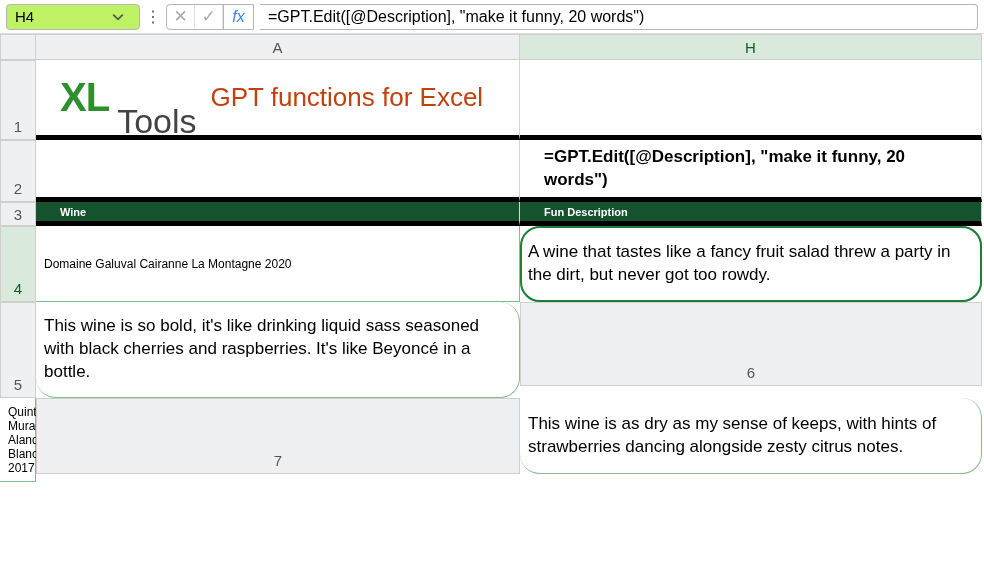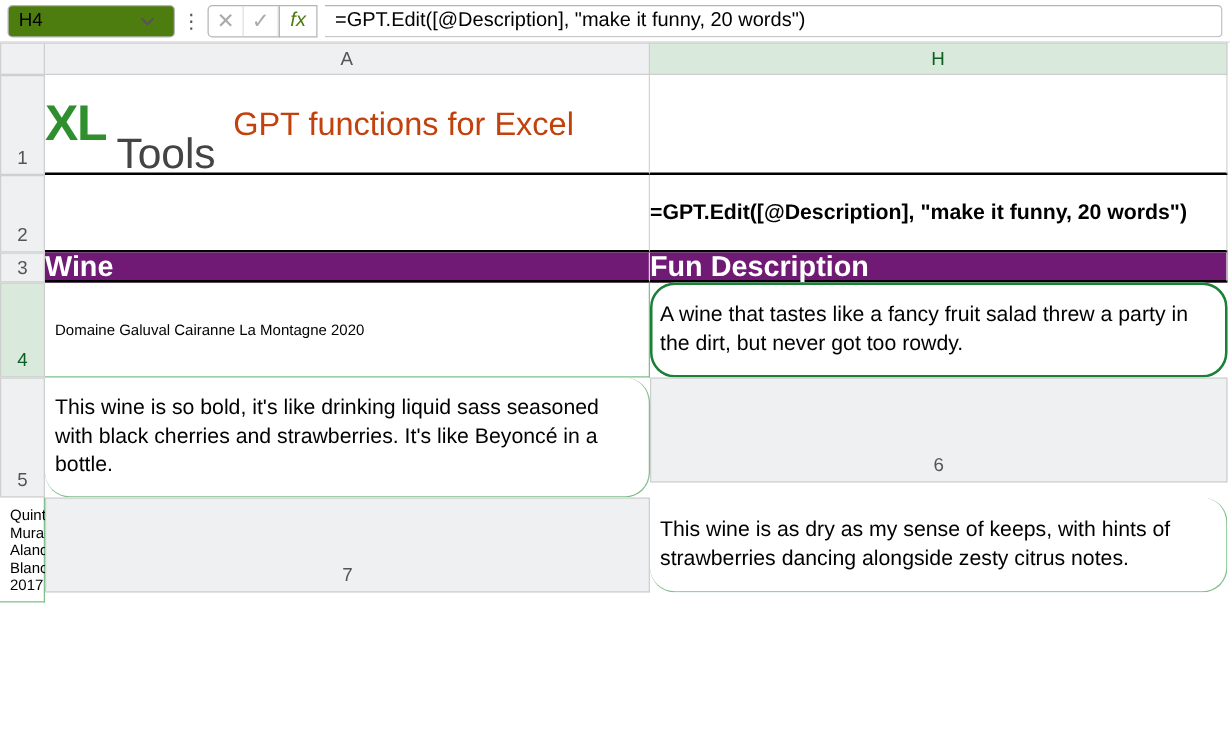--- a/index.html
+++ b/index.html
@@ -1,45 +1,45 @@
 <!DOCTYPE html>
 <html><head>
 <meta charset="utf-8">
 <style>
   * { box-sizing: border-box; }
   html, body { margin:0; padding:0; font-family: "Segoe UI", Arial, sans-serif; font-size:16px; background:#fff; color:#000; }
   .app { width:984px; height:584px; overflow:hidden; position:relative; }
 
   
   .fbar { height:34px; display:flex; align-items:center; padding:4px 6px; gap:6px; border-bottom:1px solid #ddd; }
-  .namebox { position:relative; display:flex; align-items:center; background:#4d7c0f; border:1px solid #b5b5b5; border-radius:4px; height:26px; width:134px; }
+  .namebox { position:relative; display:flex; align-items:center; background:#bef264; border:1px solid #b5b5b5; border-radius:4px; height:26px; width:134px; }
   .namebox input { border:none; outline:none; font-size:15px; padding:0 8px; width:100px; background:transparent; }
   .namebox .dd { width:22px; display:flex; align-items:center; justify-content:center; color:#555; }
   .vdots { width:14px; display:flex; align-items:center; justify-content:center; color:#555; font-size:16px; }
   .fx-controls { display:flex; align-items:center; gap:0; border:1px solid #b5b5b5; border-radius:4px 0 0 4px; height:26px; }
   .fx-btn { width:28px; height:24px; display:flex; align-items:center; justify-content:center; color:#aaa; font-size:17px; border-right:1px solid #e0e0e0; }
-  .fx-lbl { width:30px; display:flex; align-items:center; justify-content:center; font-style:italic; font-size:16px; color:#4d7c0f; border-left:1px solid #b5b5b5; height:26px; }
+  .fx-lbl { width:30px; display:flex; align-items:center; justify-content:center; font-style:italic; font-size:16px; color:#3b82f6; border-left:1px solid #b5b5b5; height:26px; }
   .formula-input { flex:1; height:26px; border:1px solid #b5b5b5; border-left:none; border-radius:0 4px 4px 0; padding:0 8px; font-size:16px; outline:none; }
 
   
   .grid { display:grid; grid-template-columns:36px 484px 462px; }
   .colhdr, .rowhdr, .corner { background:#eef0f2; border:1px solid #cfcfcf; font-size:15px; color:#555; display:flex; align-items:center; justify-content:center; }
   .colhdr { height:26px; border-left:none; }
   .corner { height:26px; }
   .rowhdr { justify-content:center; align-items:flex-end; padding-bottom:4px; }
-  .cell { border-right:1px solid #d4d4d4; border-bottom:2px solid #000000; padding:4px 0; font-size:17px; display:flex; align-items:center; }
+  .cell { border-right:1px solid #d4d4d4; border-bottom:5px solid #000000; padding:4px 24px; font-size:17px; display:flex; align-items:center; }
   .r1 { height:80px; }
   .r2 { height:62px; }
   .r3 { height:24px; }
   .r4 { height:76px; }
   .r5 { height:96px; }
   .r6 { height:84px; }
   .r7 { height:76px; }
 
-  .hdr-cell { background:#701a75; color:#fff; font-weight:600; font-size:23px; }
+  .hdr-cell { background:#14532d; color:#fff; font-weight:600; font-size:11px; }
   .tbl-a { border-right:1px solid #7fbf8c; border-bottom:1px solid #7fbf8c; padding:4px 8px; font-size:12px; display:flex; align-items:center; }
   .tbl-h { border-right:1px solid #7fbf8c; border-bottom:1px solid #7fbf8c; padding:4px 8px; font-size:17px; display:flex; align-items:center; line-height:1.35;border-radius:20px; }
   .selected { outline:2px solid #1a7f37; outline-offset:-2px; background:#fff; }
   .rowhdr.sel, .colhdr.sel { background:#d9e9dc; color:#0e5f1f; }
 
   .logo-wrap { display:flex; align-items:center; gap:14px; }
   .logo-xl { font-size:40px; font-weight:800; letter-spacing:-1px; }
   .logo-xl .x { color:#2f8f2f; }
   .logo-xl .l { color:#2f8f2f; }
   .logo-tools { font-size:34px; color:#444; font-weight:400; margin-left:-6px;margin-top:48px; }
@@ -92,21 +92,21 @@
 
   <div class="rowhdr r3" style="align-items:center;padding:0">3</div>
   <div class="cell r3 hdr-cell">Wine</div>
   <div class="cell r3 hdr-cell">Fun Description</div>
 
   <div class="rowhdr r4 sel">4</div>
   <div class="tbl-a r4">Domaine Galuval Cairanne La Montagne 2020</div>
   <div class="tbl-h r4 selected">A wine that tastes like a fancy fruit salad threw a party in the dirt, but never got too rowdy.</div>
 
   <div class="rowhdr r5">5</div>
-  <div class="tbl-h r5">This wine is so bold, it's like drinking liquid sass seasoned with black cherries and strawberries. It's like Beyoncé in a bottle.</div>
+  <div class="tbl-h r5">This wine is so bold, it's like drinking liquid sass seasoned with black cherries and raspberries. It's like Beyoncé in a bottle.</div>
 
   <div class="rowhdr r6">6</div>
   <div class="tbl-a r6">Quinta da Muradella Alanda Blanco 2017</div>
 
   <div class="rowhdr r7">7</div>
   <div class="tbl-h r7">This wine is as dry as my sense of keeps, with hints of strawberries dancing alongside zesty citrus notes.</div>
 </div>
 
 </div>
 

